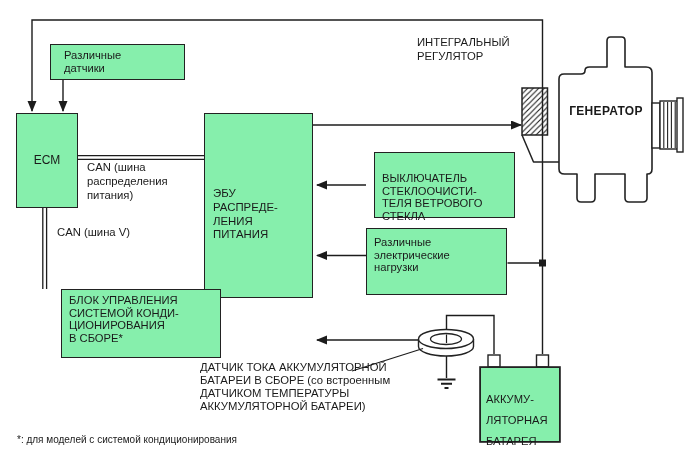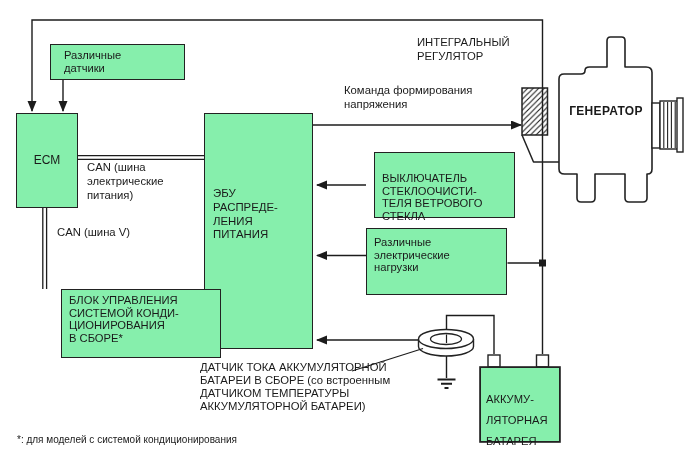--- a/index.html
+++ b/index.html
@@ -10,21 +10,21 @@
   .stage svg{position:absolute;left:0;top:0;}
   .box{
     position:absolute;border:1.5px solid #222;background:#86efac;
     white-space:pre-line;font-size:11.2px;line-height:12.7px;box-sizing:border-box;
   }
   .lbl{
     position:absolute;white-space:pre-line;font-size:11.3px;line-height:13.4px;
   }
   .sensors-box{left:50px;top:44px;width:135px;height:36px;padding:4px 4px 0 13px;line-height:12.8px;}
   .ecm-box{left:16px;top:113px;width:62px;height:95px;display:flex;align-items:center;justify-content:center;font-size:12px;}
-  .pdu-box{left:204px;top:113px;width:109px;height:236px;padding:73px 4px 0 8px;font-size:11.4px;line-height:13.8px;}
+  .pdu-box{left:204px;top:113px;width:109px;height:185px;padding:73px 4px 0 8px;font-size:11.4px;line-height:13.8px;}
   .wiper-box{left:366px;top:152px;width:141px;height:66px;padding:19px 2px 0 7px;margin-left:8px;}
   .loads-box{left:366px;top:228px;width:141px;height:67px;padding:7px 2px 0 7px;}
   .ac-box{left:13px;top:289px;width:160px;height:69px;padding:4px 2px 0 7px;margin-left:48px;}
   .battery-box{left:480px;top:367px;width:80px;height:75px;padding:21px 2px 0 5px;line-height:21px;border-width:1.6px;}
   .gen-label{left:559px;top:105px;width:94px;text-align:center;font-size:12px;letter-spacing:.3px;white-space:nowrap;font-weight:bold;}
   .reg-label{left:417px;top:35px;line-height:14px;}
   .cmd-label{left:344px;top:84px;line-height:13.6px;}
   .canp-label{left:87px;top:161px;line-height:13.8px;}
   .canv-label{left:57px;top:226px;}
   .snsr-label{left:200px;top:361px;line-height:13px;}
@@ -113,24 +113,22 @@
 СИСТЕМОЙ КОНДИ-
 ЦИОНИРОВАНИЯ
 В СБОРЕ*</div>
   <div class="box battery-box">АККУМУ-
 ЛЯТОРНАЯ
 БАТАРЕЯ</div>
 
   <div class="lbl gen-label">ГЕНЕРАТОР</div>
   <div class="lbl reg-label">ИНТЕГРАЛЬНЫЙ
 РЕГУЛЯТОР</div>
-  <div class="lbl cmd-label">Команда формирования
-напряжения</div>
   <div class="lbl canp-label">CAN (шина
-электрические
+распределения
 питания)</div>
   <div class="lbl canv-label">CAN (шина V)</div>
   <div class="lbl snsr-label">ДАТЧИК ТОКА АККУМУЛЯТОРНОЙ
 БАТАРЕИ В СБОРЕ (со встроенным
 ДАТЧИКОМ ТЕМПЕРАТУРЫ
 АККУМУЛЯТОРНОЙ БАТАРЕИ)</div>
   <div class="lbl footnote">*: для моделей с системой кондиционирования</div>
 
 </div>
 

